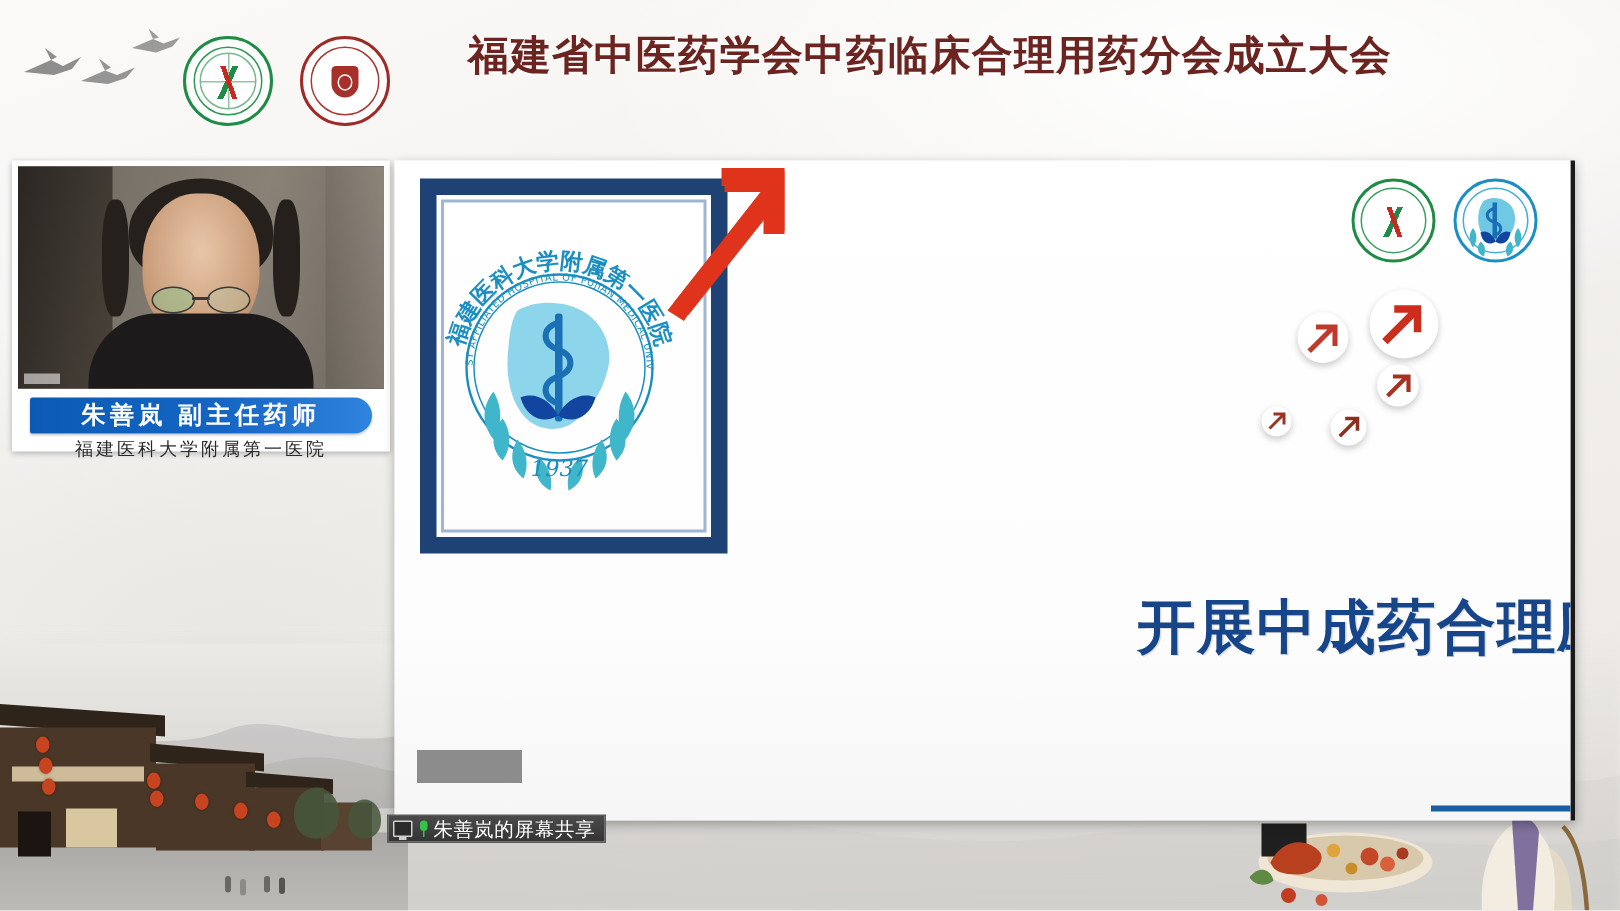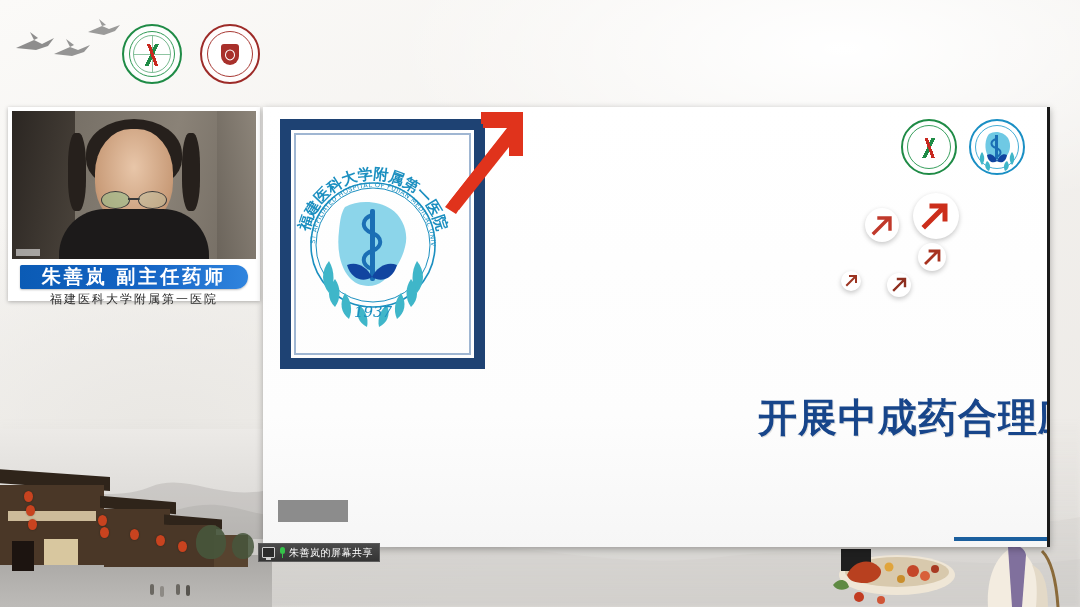--- a/index.html
+++ b/index.html
@@ -150,21 +150,21 @@
     width:150px;height:56px;border-radius:46px 46px 0 0;background:#1c1a1a;
   }
   .cam-tiny{
     position:absolute;left:4px;bottom:3px;width:24px;height:7px;background:rgba(255,255,255,.55);
   }
   .name-banner{
     position:absolute;left:12px;right:12px;top:158px;height:24px;
     background:linear-gradient(90deg,#0b5bb5 0%,#1464c4 55%,#2f84de 100%);
     border-radius:2px 14px 14px 2px;
     display:flex;align-items:center;justify-content:center;
-    color:#fff;font-size:19px;font-weight:bold;letter-spacing:3px;
+    color:#fff;font-size:16px;font-weight:bold;letter-spacing:3px;
     box-shadow:0 1px 2px rgba(0,0,0,.25);
   }
   .name-sub{
     position:absolute;left:0;right:0;top:184px;text-align:center;
     font-size:12px;color:#2a2a2a;letter-spacing:2px;
   }
 
   
   .slide{
     position:absolute;left:263px;top:107px;width:784px;height:440px;
@@ -222,21 +222,21 @@
   }
 
   .gray-box{position:absolute;left:15px;top:393px;width:70px;height:22px;background:#8c8c8c;}
 
   
   .share-label{
     position:absolute;left:258px;top:543px;height:17px;
     display:flex;align-items:center;gap:3px;padding:0 6px 0 3px;
     background:linear-gradient(180deg,#4a4a4a,#343434);
     border:1px solid #5c5c5c;
-    color:#ffffff;font-size:10px;letter-spacing:.5px;white-space:nowrap;
+    color:#ffffff;font-size:13px;letter-spacing:.5px;white-space:nowrap;
   }
   .mon-icon{width:11px;height:9px;border:1.4px solid #cfcfcf;border-radius:1px;background:#2b2b2b;position:relative;}
   .mon-icon:after{content:"";position:absolute;left:3px;bottom:-3px;width:5px;height:2px;background:#cfcfcf;}
   .mic-icon{width:8px;height:11px;position:relative;}
   .mic-icon:before{content:"";position:absolute;left:1.5px;top:0;width:5px;height:7px;border-radius:3px;background:#35c34a;}
   .mic-icon:after{content:"";position:absolute;left:3.5px;bottom:0;width:1.5px;height:4px;background:#35c34a;}
 </style>
 </head>
 <body>
 
@@ -322,20 +322,21 @@
   <div class="header-logos">
     <div class="seal green">
       <div class="globe-lines"></div>
     </div>
     <div class="seal red">
       <div class="shield"></div>
     </div>
   </div>
 
   <div class="title-block">
+    <div class="title-line2">福建省中医药学会中药临床合理用药分会成立大会</div>
   </div>
 
   <div class="cam-panel">
     <div class="cam-video">
       <div class="cam-wall"></div>
       <div class="cam-wall-dark"></div>
       <div class="cam-wall-right"></div>
       <div class="hair"></div>
       <div class="hair-side" style="left:56px;"></div>
       <div class="hair-side" style="right:56px;"></div>

